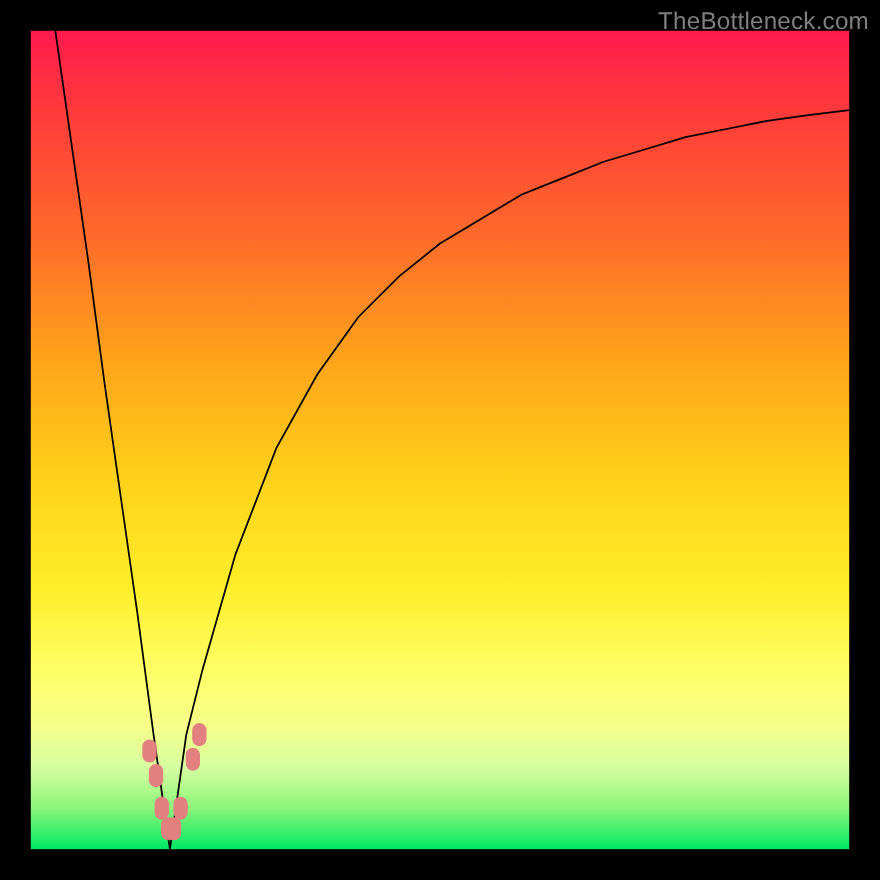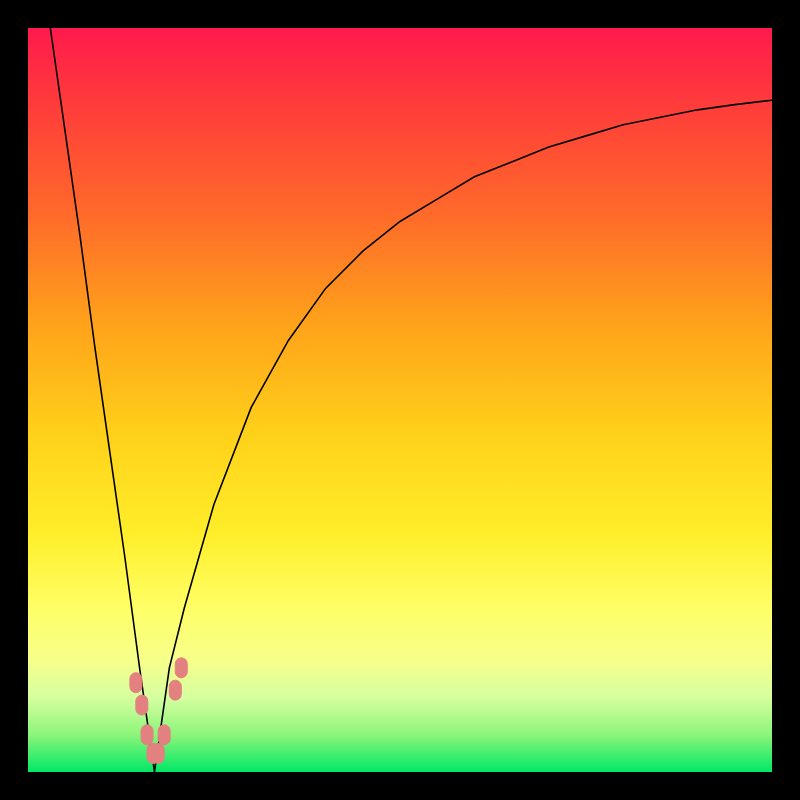--- a/index.html
+++ b/index.html
@@ -75,13 +75,14 @@
           <rect x="107.83" y="667.04" width="12" height="20" rx="6" ry="6" class="marker"></rect>
           <rect x="113.04" y="696.80" width="12" height="20" rx="6" ry="6" class="marker"></rect>
           <rect x="118.99" y="715.40" width="12" height="20" rx="6" ry="6" class="marker"></rect>
           <rect x="124.20" y="715.40" width="12" height="20" rx="6" ry="6" class="marker"></rect>
           <rect x="130.15" y="696.80" width="12" height="20" rx="6" ry="6" class="marker"></rect>
           <rect x="141.31" y="652.16" width="12" height="20" rx="6" ry="6" class="marker"></rect>
           <rect x="147.26" y="629.84" width="12" height="20" rx="6" ry="6" class="marker"></rect>
         </g>
     </svg>
   </div>
+  <div class="watermark">TheBottleneck.com</div>
 </div>
 
 </body></html>

